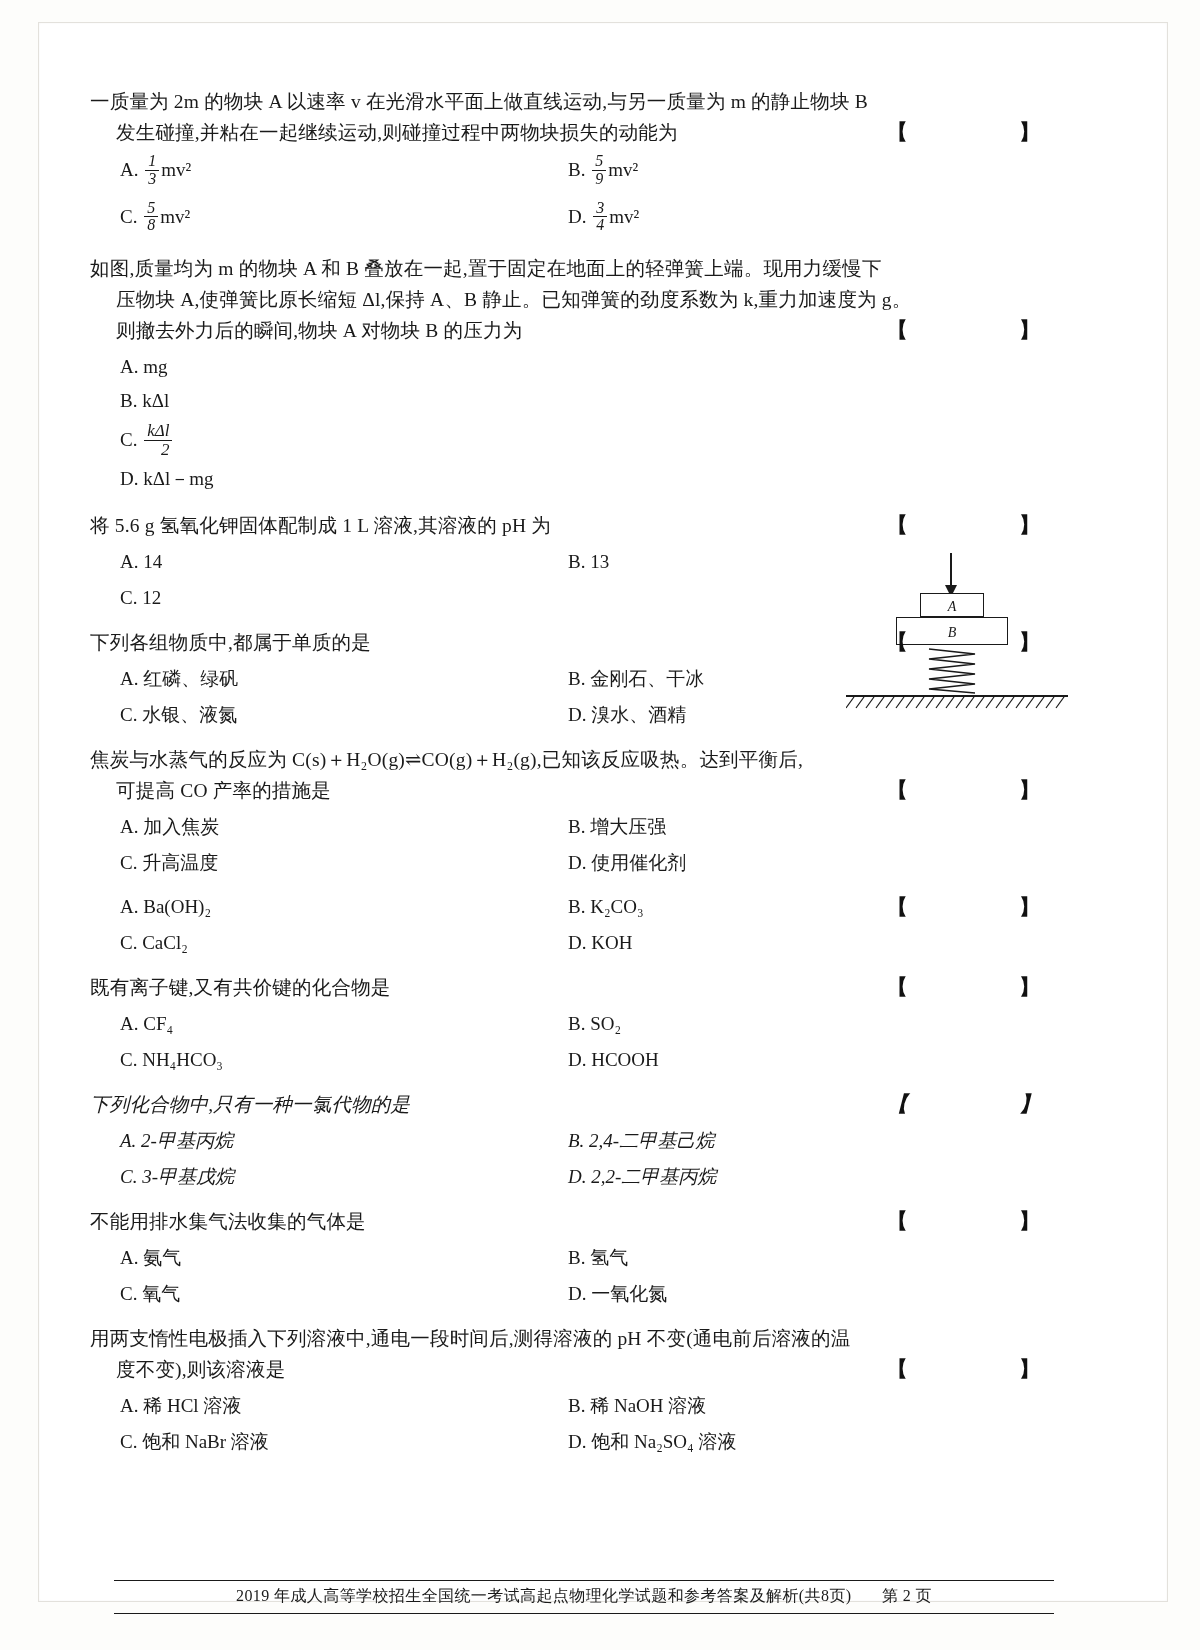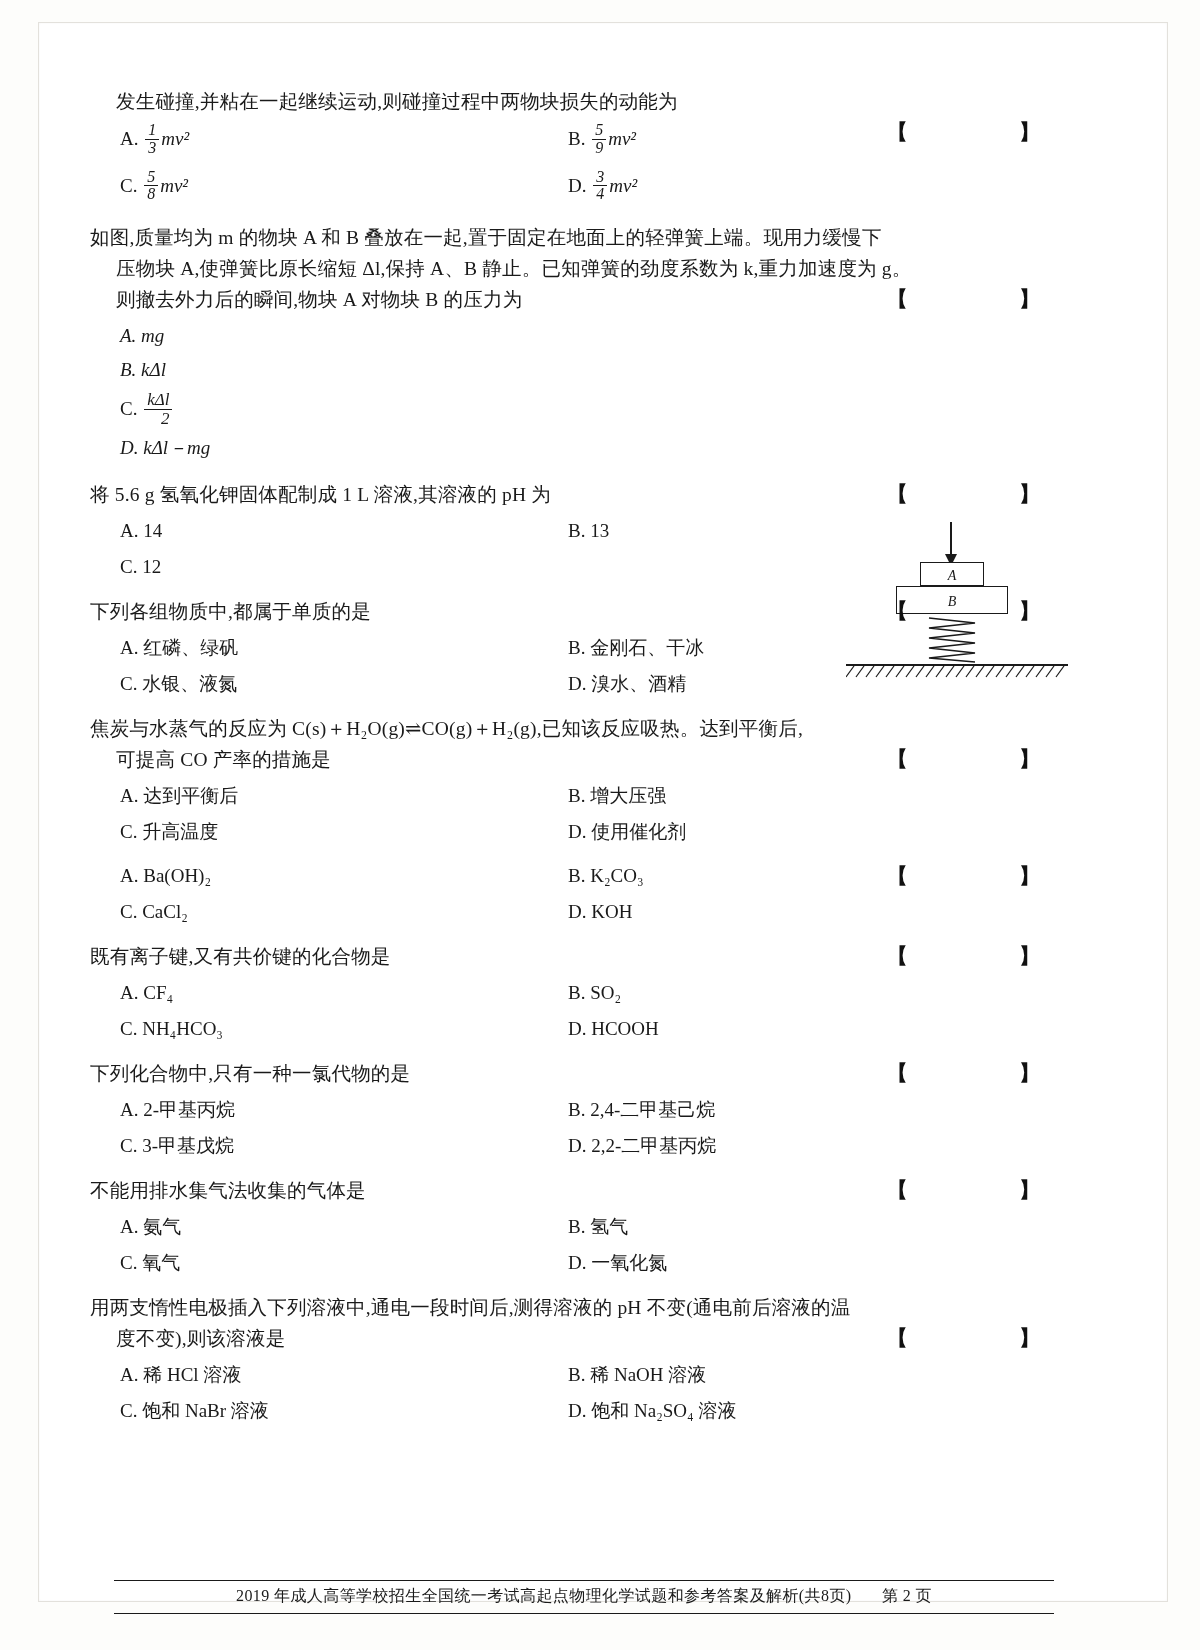--- a/index.html
+++ b/index.html
@@ -84,21 +84,21 @@
     text-align: center;
     font-style: italic;
     font-size: 16px;
     line-height: 1.05;
     margin: 0 2px;
     position: relative;
     top: -1px;
   }
   .frac .n { display: block; padding: 0 3px; }
   .frac .d { display: block; padding: 0 3px; border-top: 1.3px solid #1a1a1a; }
-  .it { font-style: italic; }
+  .it { }
 
   
   .figure {
     position: absolute;
     right: 16px;
     top: 300px;
     width: 260px;
     height: 170px;
   }
   .fig-arrow {
@@ -160,20 +160,21 @@
 </head>
 <body>
 
 <div class="page">
   <div class="paper-edge"></div>
 
   <div class="content">
 
     <div class="q">
       <div class="q-stem">
+        <span>一质量为 2m 的物块 A 以速率 v 在光滑水平面上做直线运动,与另一质量为 m 的静止物块 B</span>
         <span class="stem-line2">发生碰撞,并粘在一起继续运动,则碰撞过程中两物块损失的动能为</span>
         <span class="bracket" style="top:31px;">【  】</span>
       </div>
       <div class="opts">
         <div class="opt-row">
           <div class="opt opt-a">
             <span>A.</span>
             <span class="frac">
               <span class="n">1</span>
               <span class="d">3</span>
@@ -297,21 +298,21 @@
     </div>
 
     <div class="q" style="margin-top:14px;">
       <div class="q-stem">
         <span>焦炭与水蒸气的反应为 C(s)＋H₂O(g)⇌CO(g)＋H₂(g),已知该反应吸热。达到平衡后,</span>
         <span class="stem-line2">可提高 CO 产率的措施是</span>
         <span class="bracket" style="top:31px;">【  】</span>
       </div>
       <div class="opts">
         <div class="opt-row">
-          <div class="opt opt-a">A. 达到平衡后</div>
+          <div class="opt opt-a">A. 加入焦炭</div>
           <div class="opt opt-b">B. 增大压强</div>
         </div>
         <div class="opt-row">
           <div class="opt opt-a">C. 升高温度</div>
           <div class="opt opt-b">D. 使用催化剂</div>
         </div>
       </div>
     </div>
 
     <div class="q" style="margin-top:14px;">
@@ -340,21 +341,21 @@
           <div class="opt opt-a">A. CF₄</div>
           <div class="opt opt-b">B. SO₂</div>
         </div>
         <div class="opt-row">
           <div class="opt opt-a">C. NH₄HCO₃</div>
           <div class="opt opt-b">D. HCOOH</div>
         </div>
       </div>
     </div>
 
-    <div class="q" style="margin-top:14px;">
+    <div class="q" style="margin-top:14px;font-style:italic;">
       <div class="q-stem">
         <span>下列化合物中,只有一种一氯代物的是</span>
         <span class="bracket" style="top:0px;">【  】</span>
       </div>
       <div class="opts">
         <div class="opt-row">
           <div class="opt opt-a">A. 2-甲基丙烷</div>
           <div class="opt opt-b">B. 2,4-二甲基己烷</div>
         </div>
         <div class="opt-row">

